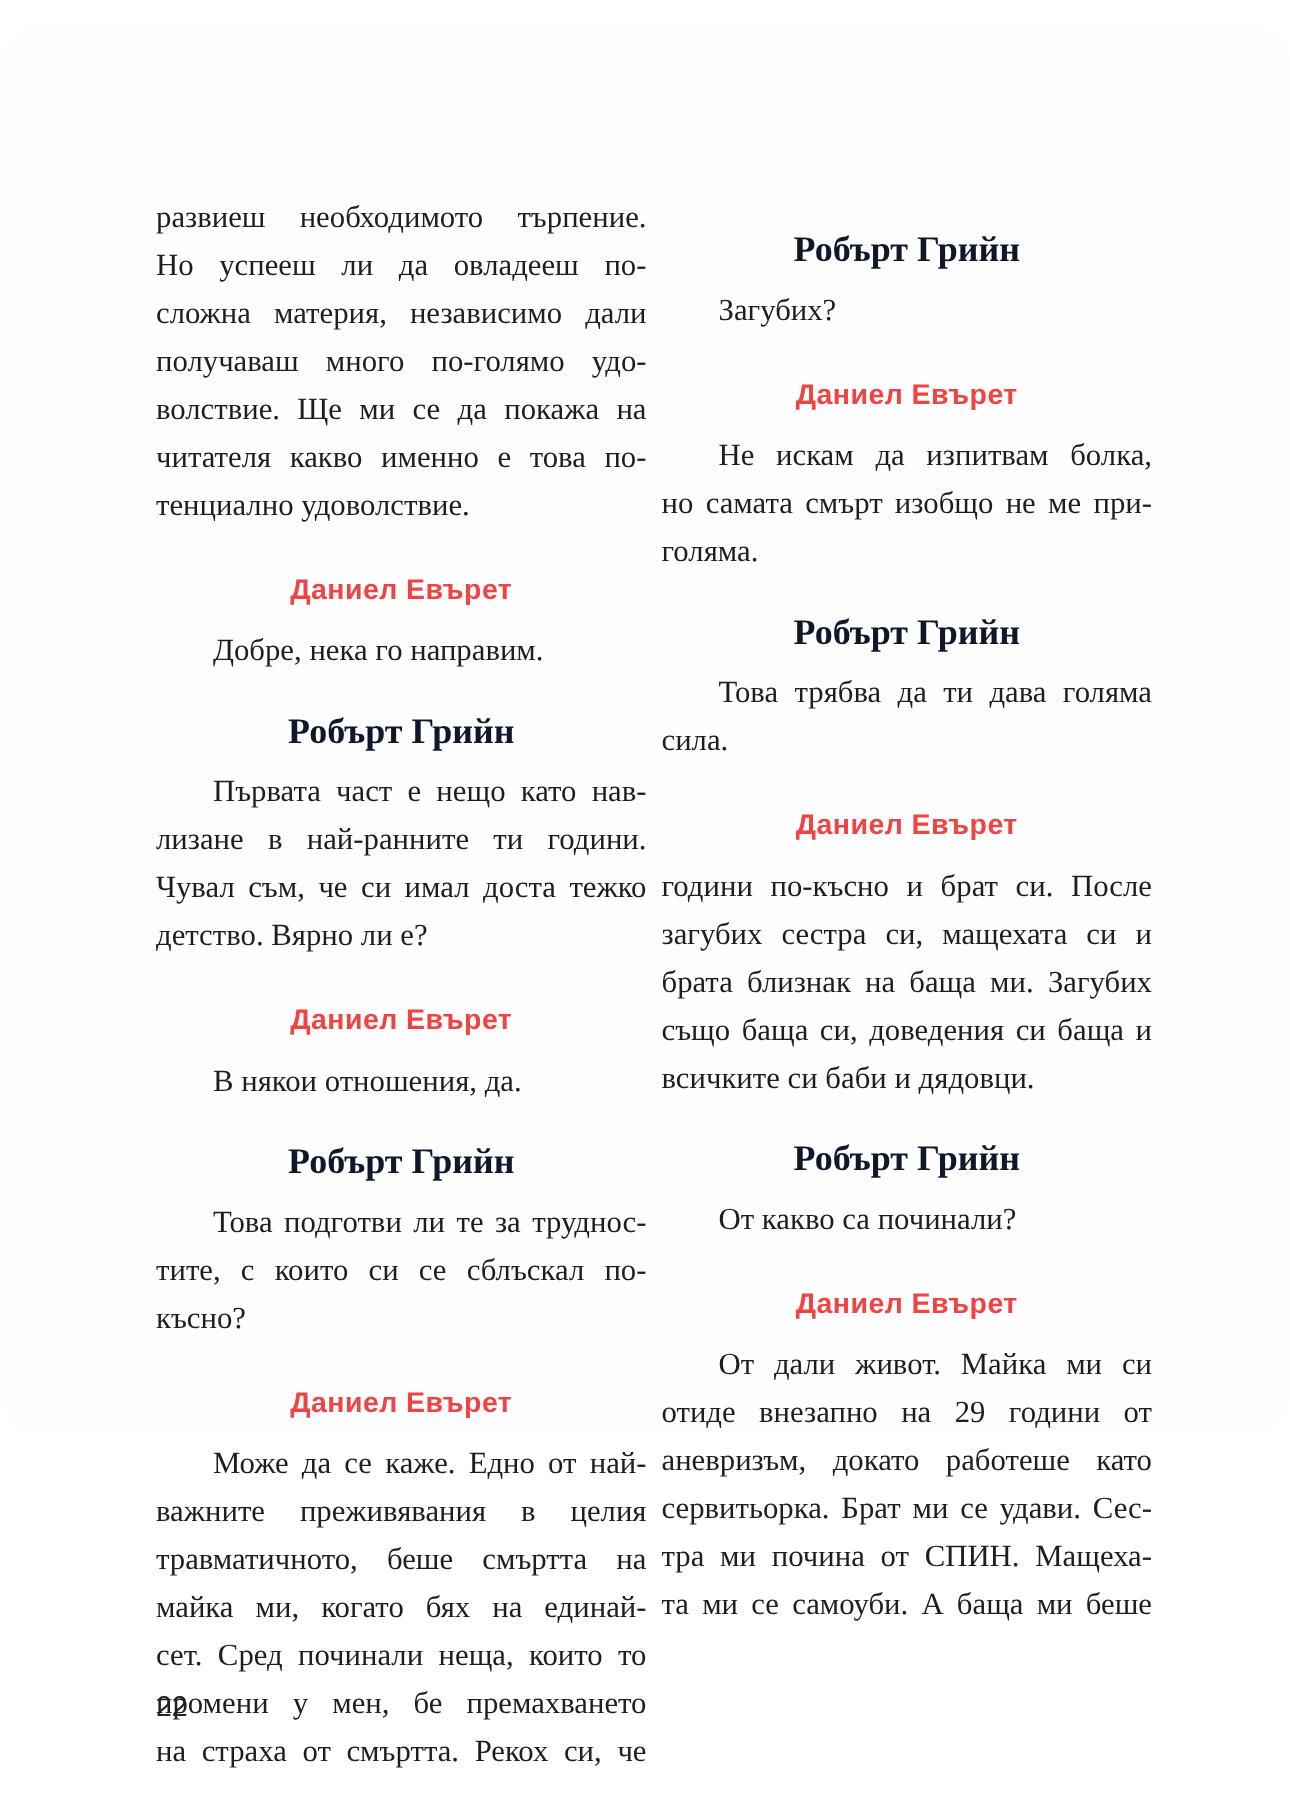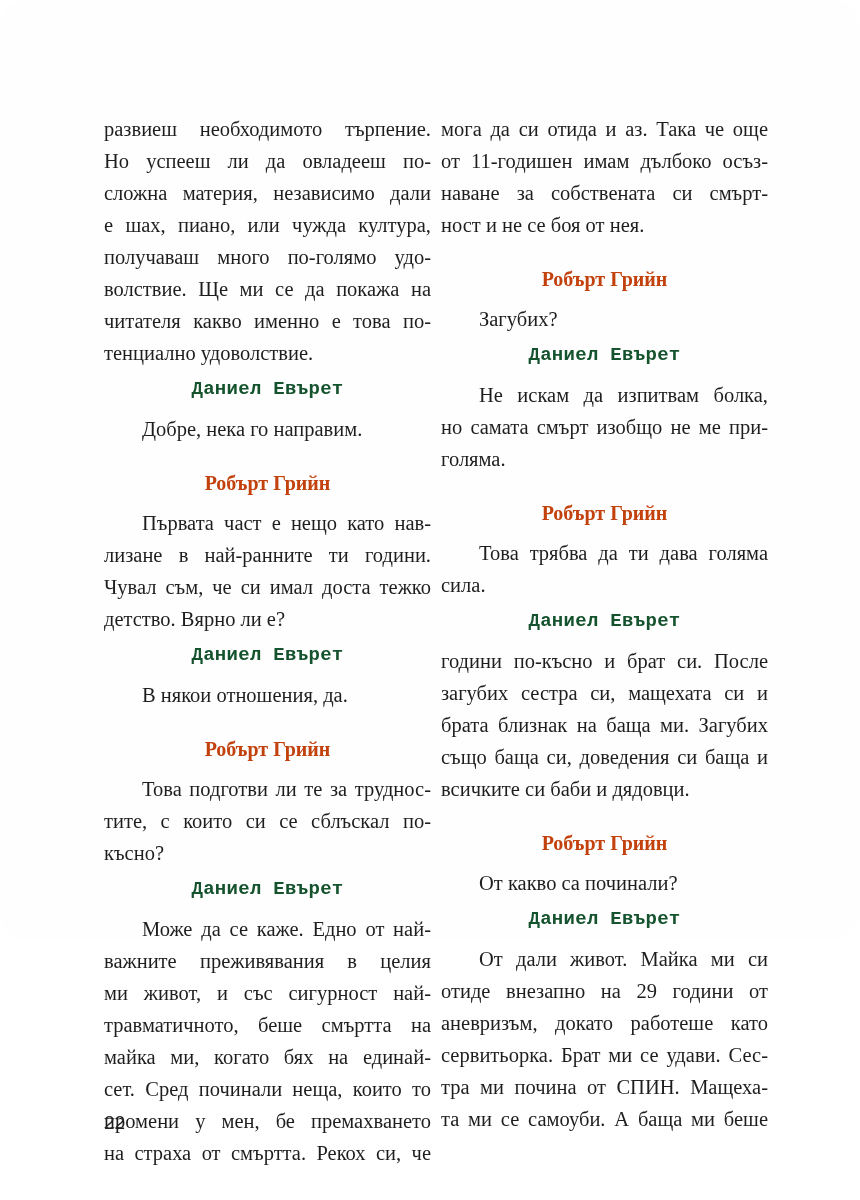--- a/index.html
+++ b/index.html
@@ -1,40 +1,39 @@
 <!DOCTYPE html>
 <html><head>
   <meta charset="utf-8">
   <style>
     html, body { margin: 0; padding: 0; background: #ffffff; }
     body { width: 860px; height: 1200px; position: relative; overflow: hidden; }
-    .page { position: absolute; left: 0; top: 0; width: 860px; height: 940px; background: #fefefe; border-radius: 27px; }
+    .page { position: absolute; left: 0; top: 16px; width: 860px; height: 940px; background: #fefefe; border-radius: 27px; }
     .col { position: absolute; top: 113px; width: 327px; font-family: "Liberation Serif", "DejaVu Serif", serif; color: #1e1e1e; font-size: 20.5px; }
     .col-left { left: 104px; }
     .col-right { left: 441px; }
     .line { display: block; height: 32px; line-height: 32px; text-align: justify; text-align-last: justify; white-space: nowrap; overflow: visible; }
     .line.last { text-align-last: left; }
     .line.indent { padding-left: 38px; }
     .speaker { display: block; text-align: center; font-weight: bold; height: 32px; line-height: 32px; }
-    .speaker-daniel { font-family: Liberation Mono, monospace; font-size: 19px; color: #14532d; margin-top: 4px; margin-bottom: 8px; letter-spacing: 0.3px; }
-    .speaker-robert { font-family: "Liberation Serif", serif; font-size: 20px; color: #c2410c; margin-top: 22px; margin-bottom: 8px; }
+    .speaker-daniel { font-family: Liberation Sans, sans-serif; font-size: 19px; color: #ef4444; margin-top: 25px; margin-bottom: 8px; letter-spacing: 0.3px; }
+    .speaker-robert { font-family: "Liberation Serif", serif; font-size: 24px; color: #0f172a; margin-top: 22px; margin-bottom: 8px; }
     .block { display: block; }
     .page-number { position: absolute; left: 104px; top: 1112px; font-family: Liberation Sans, sans-serif; font-size: 19px; color: #222; }
   </style>
 </head>
 <body>
 
 <div class="page">
 
   <div class="col col-left">
     <div class="block">
       <span class="line">развиеш необходимото търпение.</span>
       <span class="line">Но успееш ли да овладееш по-</span>
       <span class="line">сложна материя, независимо дали</span>
-      <span class="line">е шах, пиано, или чужда култура,</span>
       <span class="line">получаваш много по-голямо удо-</span>
       <span class="line">волствие. Ще ми се да покажа на</span>
       <span class="line">читателя какво именно е това по-</span>
       <span class="line last">тенциално удоволствие.</span>
     </div>
 
     <div class="block">
       <span class="speaker speaker-daniel">Даниел Евърет</span>
       <span class="line last indent">Добре, нека го направим.</span>
     </div>
@@ -56,37 +55,30 @@
       <span class="speaker speaker-robert">Робърт Грийн</span>
       <span class="line indent">Това подготви ли те за труднос-</span>
       <span class="line">тите, с които си се сблъскал по-</span>
       <span class="line last">късно?</span>
     </div>
 
     <div class="block">
       <span class="speaker speaker-daniel">Даниел Евърет</span>
       <span class="line indent">Може да се каже. Едно от най-</span>
       <span class="line">важните преживявания в целия</span>
-      <span class="line">ми живот, и със сигурност най-</span>
       <span class="line">травматичното, беше смъртта на</span>
       <span class="line">майка ми, когато бях на единай-</span>
       <span class="line">сет. Сред починали неща, които то</span>
       <span class="line">промени у мен, бе премахването</span>
       <span class="line">на страха от смъртта. Рекох си, че</span>
 
     </div>
   </div>
 
   <div class="col col-right">
-    <div class="block">
-      <span class="line">мога да си отида и аз. Така че още</span>
-      <span class="line">от 11-годишен имам дълбоко осъз-</span>
-      <span class="line">наване за собствената си смърт-</span>
-      <span class="line last">ност и не се боя от нея.</span>
-    </div>
 
     <div class="block">
       <span class="speaker speaker-robert">Робърт Грийн</span>
       <span class="line last indent">Загубих?</span>
     </div>
 
     <div class="block">
       <span class="speaker speaker-daniel">Даниел Евърет</span>
       <span class="line indent">Не искам да изпитвам болка,</span>
       <span class="line">но самата смърт изобщо не ме при-</span>

